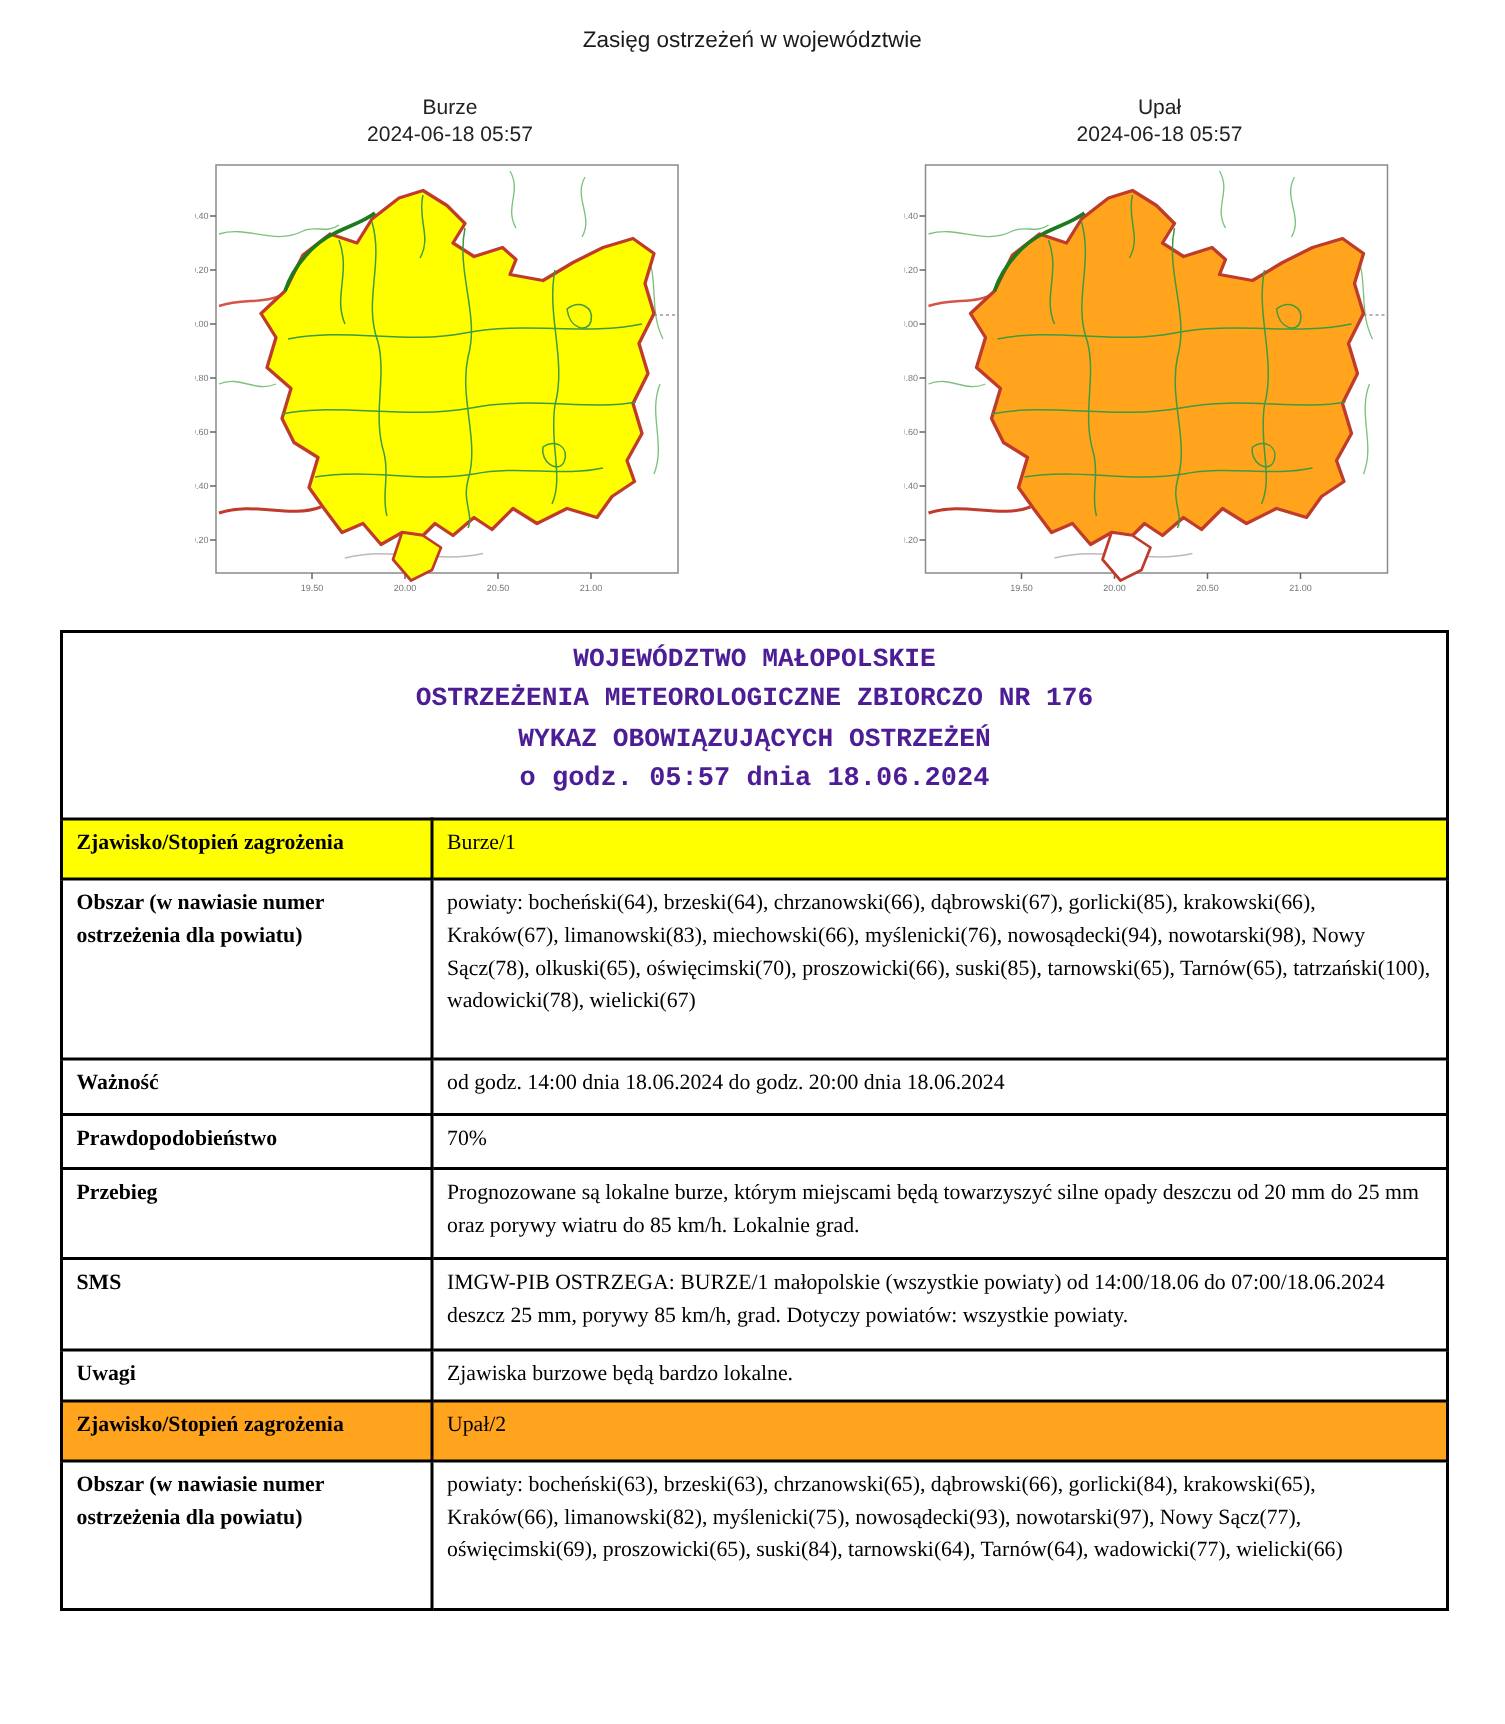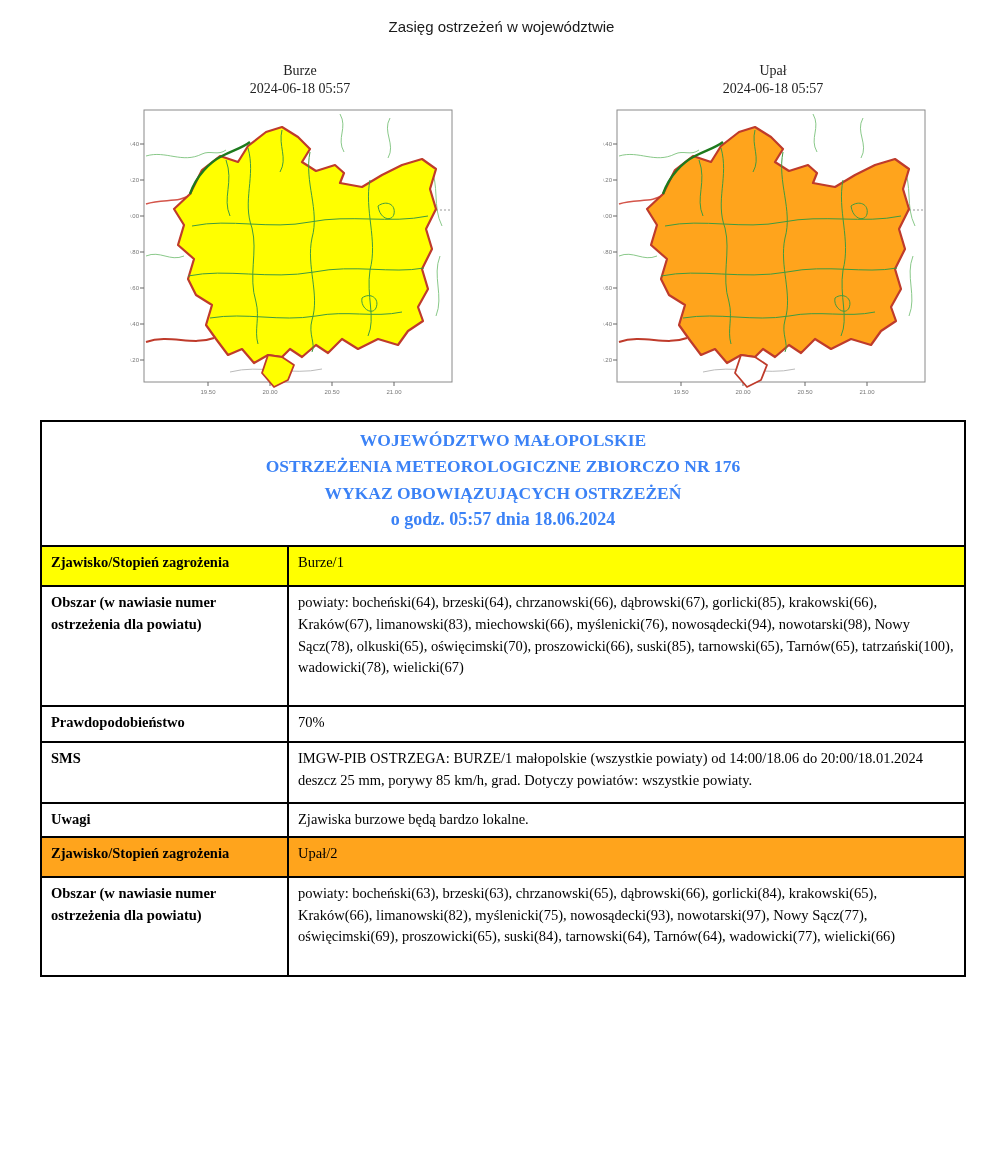--- a/index.html
+++ b/index.html
@@ -3,21 +3,21 @@
 <meta charset="utf-8">
 <style>
   html,body{margin:0;padding:0;background:#ffffff;}
   .page{position:relative;width:1003px;height:1149px;background:#fff;
         font-family:"Liberation Serif", serif;color:#000;overflow:hidden;}
   .doc-title{position:absolute;top:18px;left:0;width:1003px;text-align:center;
         font-family:"Liberation Sans", sans-serif;font-size:15px;color:#1a1a1a;}
   .map-col{position:absolute;width:340px;}
   .map-col.left{left:130px;top:62px;}
   .map-col.right{left:603px;top:62px;}
-  .map-caption{width:100%;text-align:center;font-family:Liberation Serif, serif;
+  .map-caption{width:100%;text-align:center;font-family:Liberation Sans, sans-serif;
         font-size:14px;line-height:1.3;color:#222;margin-bottom:8px;}
   .map-svg{display:block;width:340px;height:300px;}
   .map-frame{fill:#ffffff;stroke:#8a8a8a;stroke-width:1;}
   .tick-line{stroke:#666;stroke-width:1;}
   .tick-label{font-family:"Liberation Sans", sans-serif;font-size:6px;fill:#777;}
   .ctx-green{fill:none;stroke:#7cc27c;stroke-width:0.9;}
   .ctx-green-dark{fill:none;stroke:#1d7a1d;stroke-width:2.4;}
   .ctx-red{fill:none;stroke:#d4554a;stroke-width:1.6;}
   .ctx-red-dark{fill:none;stroke:#bf3b2b;stroke-width:2;}
   .ctx-gray{fill:none;stroke:#bbbbbb;stroke-width:1;}
@@ -25,21 +25,21 @@
   .region{stroke:#bf3b2b;stroke-width:2.2;stroke-linejoin:round;}
   .region-tip{stroke:#bf3b2b;stroke-width:1.8;stroke-linejoin:round;}
   .powiat{fill:none;stroke:#3f9b3f;stroke-width:1;}
 
   table.warn{position:absolute;left:40px;top:420px;width:926px;
         border-collapse:collapse;table-layout:fixed;
         font-size:14.5px;line-height:1.5;}
   table.warn td{border:2px solid #000;vertical-align:top;padding:5px 9px;}
   td.lbl{font-weight:bold;width:238px;}
   td.hdr{text-align:center;padding:10px 6px 8px 6px;}
-  .hdr-line{font-weight:bold;color:#3b82f6;font-size:17.5px;line-height:1.5;}
+  .hdr-line{font-weight:bold;color:#4c1d95;font-size:17.5px;line-height:1.5;font-family:Liberation Mono, monospace;}
   .hdr-line.small{font-size:18px;}
 </style>
 </head>
 <body>
 
 <div class="page">
 
   <div class="doc-title">Zasięg ostrzeżeń w województwie</div>
 
   <div class="map-col left">
@@ -179,27 +179,35 @@
       </td>
     </tr>
     <tr style="height: 40px; background: rgb(255, 255, 0);">
       <td class="lbl">Zjawisko/Stopień zagrożenia</td>
       <td>Burze/1</td>
     </tr>
     <tr style="height:120px">
       <td class="lbl">Obszar (w nawiasie numer ostrzeżenia dla powiatu)</td>
       <td>powiaty: bocheński(64), brzeski(64), chrzanowski(66), dąbrowski(67), gorlicki(85), krakowski(66), Kraków(67), limanowski(83), miechowski(66), myślenicki(76), nowosądecki(94), nowotarski(98), Nowy Sącz(78), olkuski(65), oświęcimski(70), proszowicki(66), suski(85), tarnowski(65), Tarnów(65), tatrzański(100), wadowicki(78), wielicki(67)</td>
     </tr>
+    <tr style="height:37px">
+      <td class="lbl">Ważność</td>
+      <td>od godz. 14:00 dnia 18.06.2024 do godz. 20:00 dnia 18.06.2024</td>
+    </tr>
     <tr style="height:36px">
       <td class="lbl">Prawdopodobieństwo</td>
       <td>70%</td>
     </tr>
+    <tr style="height:60px">
+      <td class="lbl">Przebieg</td>
+      <td>Prognozowane są lokalne burze, którym miejscami będą towarzyszyć  silne opady deszczu od 20 mm do 25 mm oraz porywy wiatru do 85 km/h. Lokalnie grad.</td>
+    </tr>
     <tr style="height:61px">
       <td class="lbl">SMS</td>
-      <td>IMGW-PIB OSTRZEGA: BURZE/1 małopolskie (wszystkie powiaty) od 14:00/18.06 do 20:00/18.01.2024 deszcz 25 mm, porywy 85 km/h, grad. Dotyczy powiatów: wszystkie powiaty.</td>
+      <td>IMGW-PIB OSTRZEGA: BURZE/1 małopolskie (wszystkie powiaty) od 14:00/18.06 do 07:00/18.06.2024 deszcz 25 mm, porywy 85 km/h, grad. Dotyczy powiatów: wszystkie powiaty.</td>
     </tr>
     <tr style="height:33px">
       <td class="lbl">Uwagi</td>
       <td>Zjawiska burzowe będą bardzo lokalne.</td>
     </tr>
     <tr style="height: 40px; background: rgb(255, 164, 28);">
       <td class="lbl">Zjawisko/Stopień zagrożenia</td>
       <td>Upał/2</td>
     </tr>
     <tr style="height:99px">

